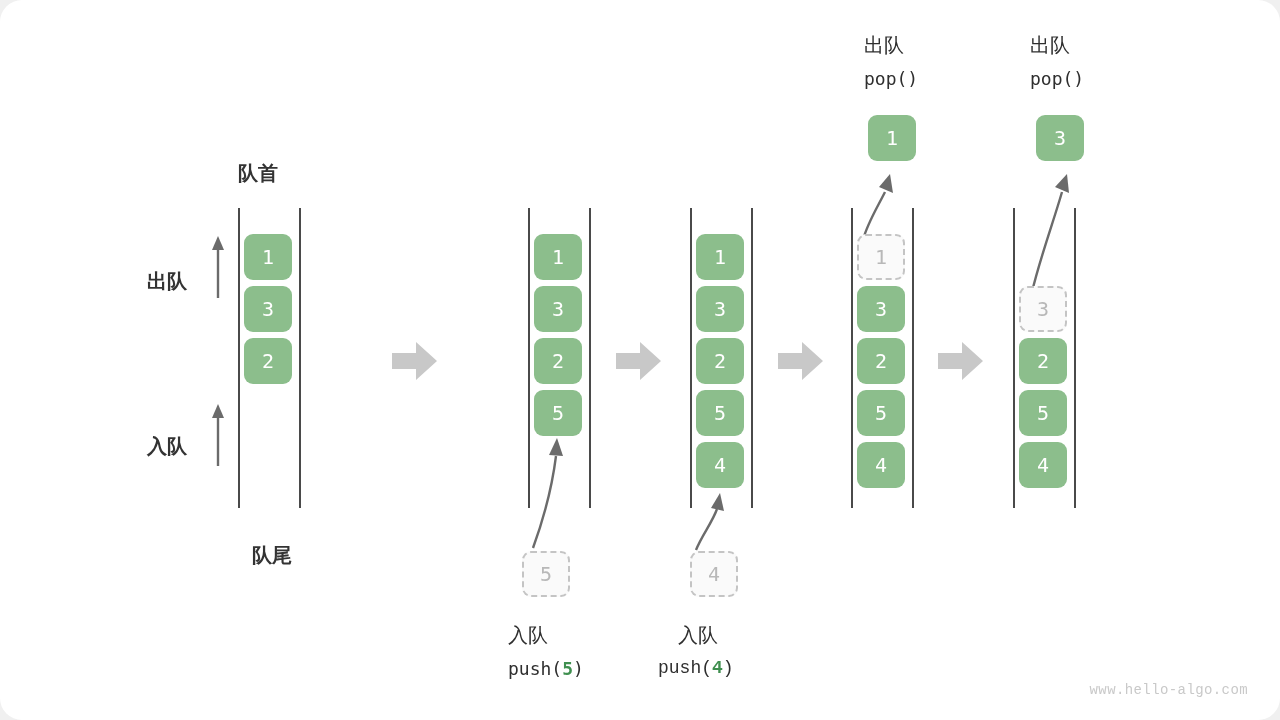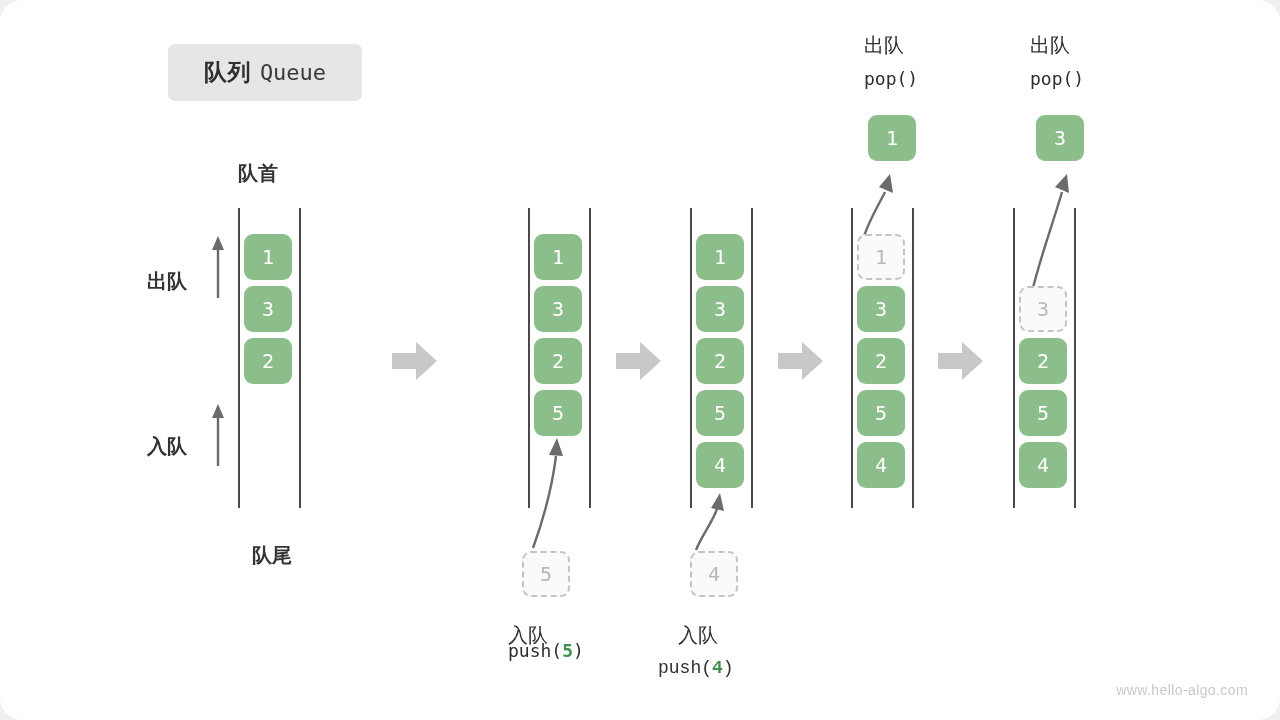--- a/index.html
+++ b/index.html
@@ -72,36 +72,32 @@
   }
   .cell.ghost {
     background: #fafafa;
     color: #b8b8b8;
     border: 2px dashed #c4c4c4;
   }
 
   
   #watermark {
     right: 32px; bottom: 22px;
-    font-family: Liberation Sans, sans-serif;
+    font-family: Liberation Mono, monospace;
     font-size: 14px; color: #c9c9c9;
     letter-spacing: 0.4px;
   }
 
   svg { display: block; overflow: visible; }
 </style>
 </head>
 <body>
 
 <div id="canvas">
 
-  <div class="abs" id="title-badge">
-    <span class="cn">队列</span>
-    <span class="en">Queue</span>
-  </div>
 
   <div class="abs cnlabel" style="left:238px; top:160px;">队首</div>
   <div class="abs cnlabel" style="left:252px; top:542px;">队尾</div>
 
   <div class="abs cnlabel" style="left:147px; top:268px;">出队</div>
   <svg class="abs" style="left:210px; top:236px;" width="16" height="62">
     <line x1="8" y1="62" x2="8" y2="12" stroke="#6b6b6b" stroke-width="2.4"></line>
     <polygon points="8,0 14,14 2,14" fill="#6b6b6b"></polygon>
   </svg>
 
@@ -131,21 +127,21 @@
   <div class="abs cell filled" style="left:534px; top:390px;">5</div>
 
   <svg class="abs" style="left:515px; top:430px;" width="60" height="120">
     <path d="M 18,118 C 26,96 36,66 41,26" stroke="#6b6b6b" stroke-width="2.4" fill="none"></path>
     <polygon points="42,8 48,26 34,25" fill="#6b6b6b"></polygon>
   </svg>
 
   <div class="abs cell ghost" style="left:522px; top:551px;">5</div>
 
   <div class="abs oplabel" style="left:508px; top:622px;">入队</div>
-  <div class="abs mono" style="left:508px; top:640px;">push(<span class="argnum">5</span>)</div>
+  <div class="abs mono" style="left:508px; top:658px;">push(<span class="argnum">5</span>)</div>
 
   <svg class="abs" style="left:616px; top:340px;" width="46" height="42">
     <polygon points="0,13 24,13 24,2 45,21 24,40 24,29 0,29" fill="#c8c8c8"></polygon>
   </svg>
 
   <div class="abs rail" style="left:690px; top:208px; height:300px;"></div>
   <div class="abs rail" style="left:751px; top:208px; height:300px;"></div>
 
   <div class="abs cell filled" style="left:696px; top:234px;">1</div>
   <div class="abs cell filled" style="left:696px; top:286px;">3</div>

